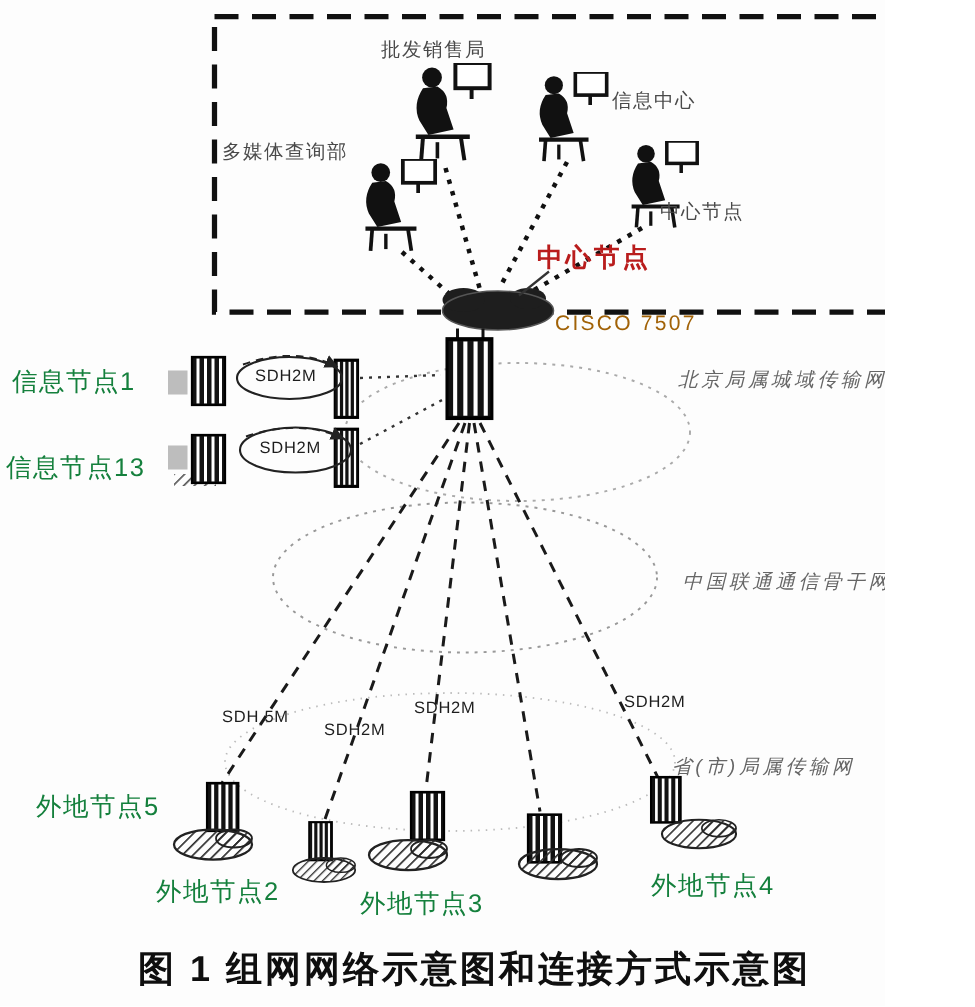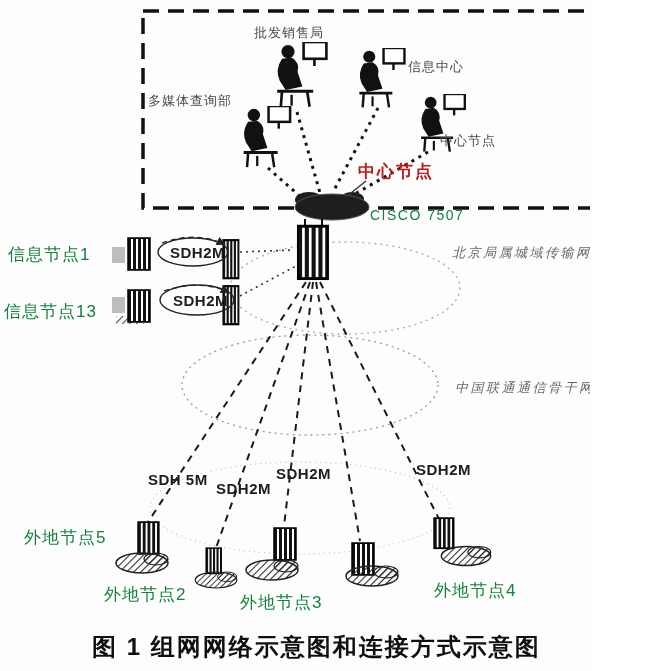--- a/index.html
+++ b/index.html
@@ -4,24 +4,24 @@
 <style>
   html,body{margin:0;padding:0;background:#fff;}
   #stage{
     position:relative;width:590px;height:671px;background:#fdfdfd;
     font-family:"Liberation Sans","DejaVu Sans",sans-serif;color:#222;overflow:hidden;
   }
   #art{position:absolute;left:0;top:0;}
   .lbl{position:absolute;white-space:nowrap;line-height:1.1;}
   .ws-label{font-size:13px;color:#4a4a4a;letter-spacing:1px;}
   .node-label{font-size:17px;color:#15803d;letter-spacing:1px;}
-  .sdh{font-size:15px;font-weight:bold;color:#1d1d1d;letter-spacing:.5px;}
+  .sdh{font-size:11px;font-weight:normal;color:#1d1d1d;letter-spacing:.5px;}
   .net-label{font-size:13px;color:#666;letter-spacing:2.5px;font-style:italic;}
   .center-node{font-size:17px;color:#b91c1c;font-weight:bold;letter-spacing:2px;}
-  .router-label{font-size:14px;color:#15803d;letter-spacing:1.5px;}
+  .router-label{font-size:14px;color:#a16207;letter-spacing:1.5px;}
   .caption{
     font-size:24px;font-weight:bold;color:#0f0f0f;letter-spacing:2px;
     font-family:"Liberation Sans","DejaVu Sans",sans-serif;
   }
 </style>
 </head>
 <body>
 
 <div id="stage">
 
@@ -167,20 +167,21 @@
 
   <div class="lbl router-label" style="left:370px;top:208px">CISCO 7507</div>
 
   <div class="lbl node-label" style="left:8px;top:246px">信息节点1</div>
   <div class="lbl sdh" style="left:170px;top:245px">SDH2M</div>
   <div class="lbl node-label" style="left:4px;top:303px">信息节点13</div>
   <div class="lbl sdh" style="left:173px;top:293px">SDH2M</div>
 
   <div class="lbl net-label" style="left:452px;top:246px">北京局属城域传输网</div>
   <div class="lbl net-label" style="left:455px;top:381px">中国联通通信骨干网</div>
+  <div class="lbl net-label" style="left:448px;top:504px">省(市)局属传输网</div>
 
   <div class="lbl sdh" style="left:148px;top:472px">SDH 5M</div>
   <div class="lbl sdh" style="left:216px;top:481px">SDH2M</div>
   <div class="lbl sdh" style="left:276px;top:466px">SDH2M</div>
   <div class="lbl sdh" style="left:416px;top:462px">SDH2M</div>
 
   <div class="lbl node-label" style="left:24px;top:529px">外地节点5</div>
   <div class="lbl node-label" style="left:104px;top:586px">外地节点2</div>
   <div class="lbl node-label" style="left:240px;top:594px">外地节点3</div>
   <div class="lbl node-label" style="left:434px;top:582px">外地节点4</div>

